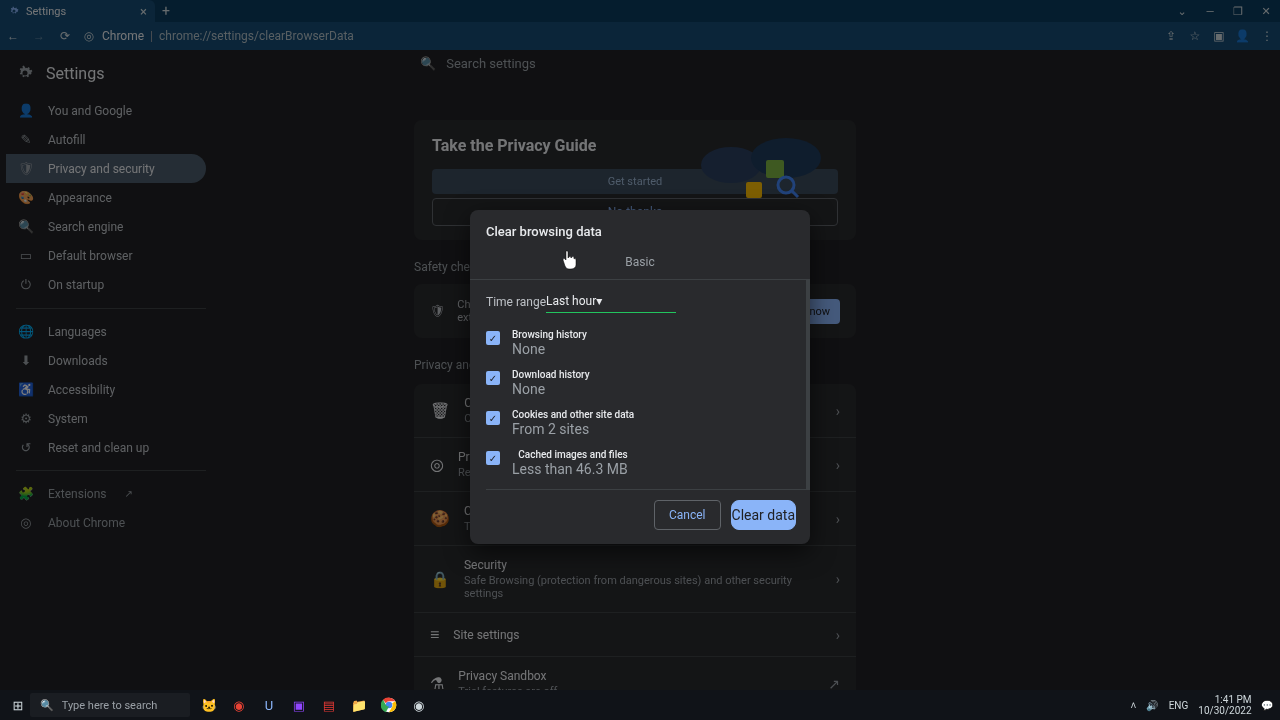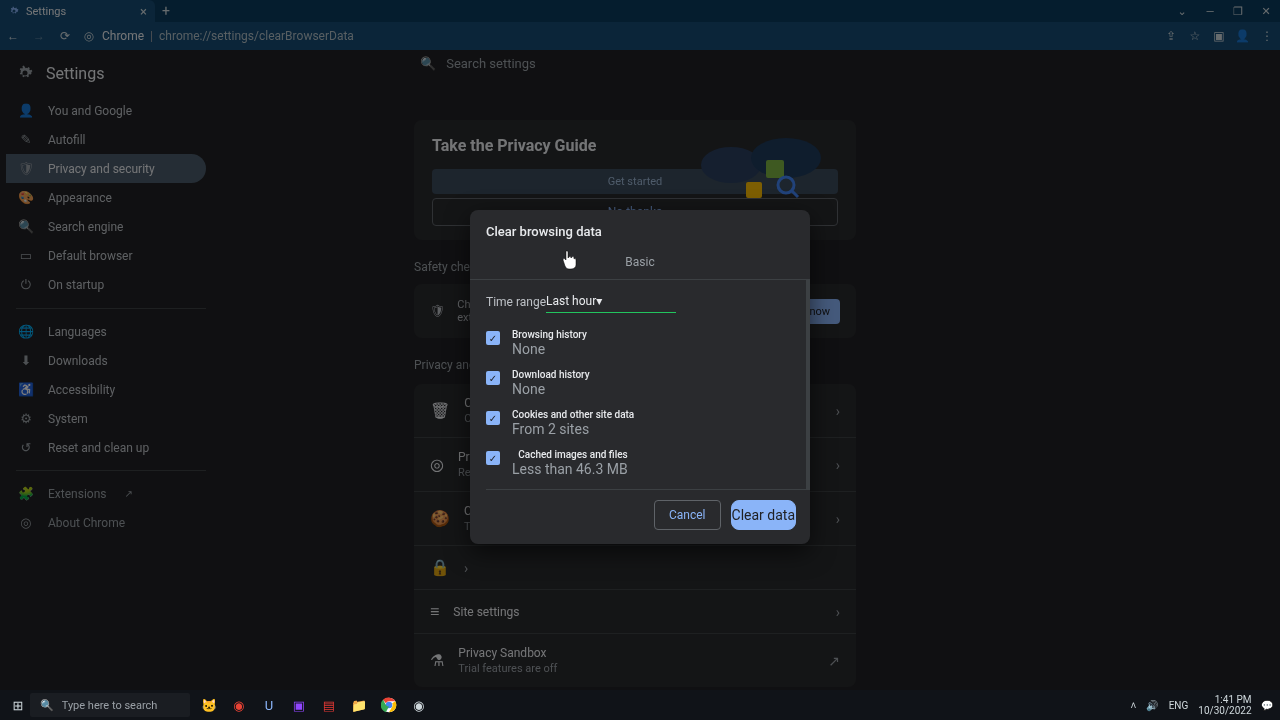--- a/index.html
+++ b/index.html
@@ -254,20 +254,24 @@
     <div class="row">
         <span>🍪</span>
         <div class="txt">
           <div class="t1">Cookies and other site data</div>
           <div class="t2">Third-party cookies are blocked in Incognito mode</div>
         </div>
         <span class="arr">›</span>
       </div>
     <div class="row">
         <span>🔒</span>
+        <div class="txt">
+          <div class="t1">Security</div>
+          <div class="t2">Safe Browsing (protection from dangerous sites) and other security settings</div>
+        </div>
         <span class="arr">›</span>
       </div>
     <div class="row">
         <span>≡</span>
         <div class="txt">
           <div class="t1">Site settings</div>
         </div>
         <span class="arr">›</span>
       </div>
     <div class="row">

